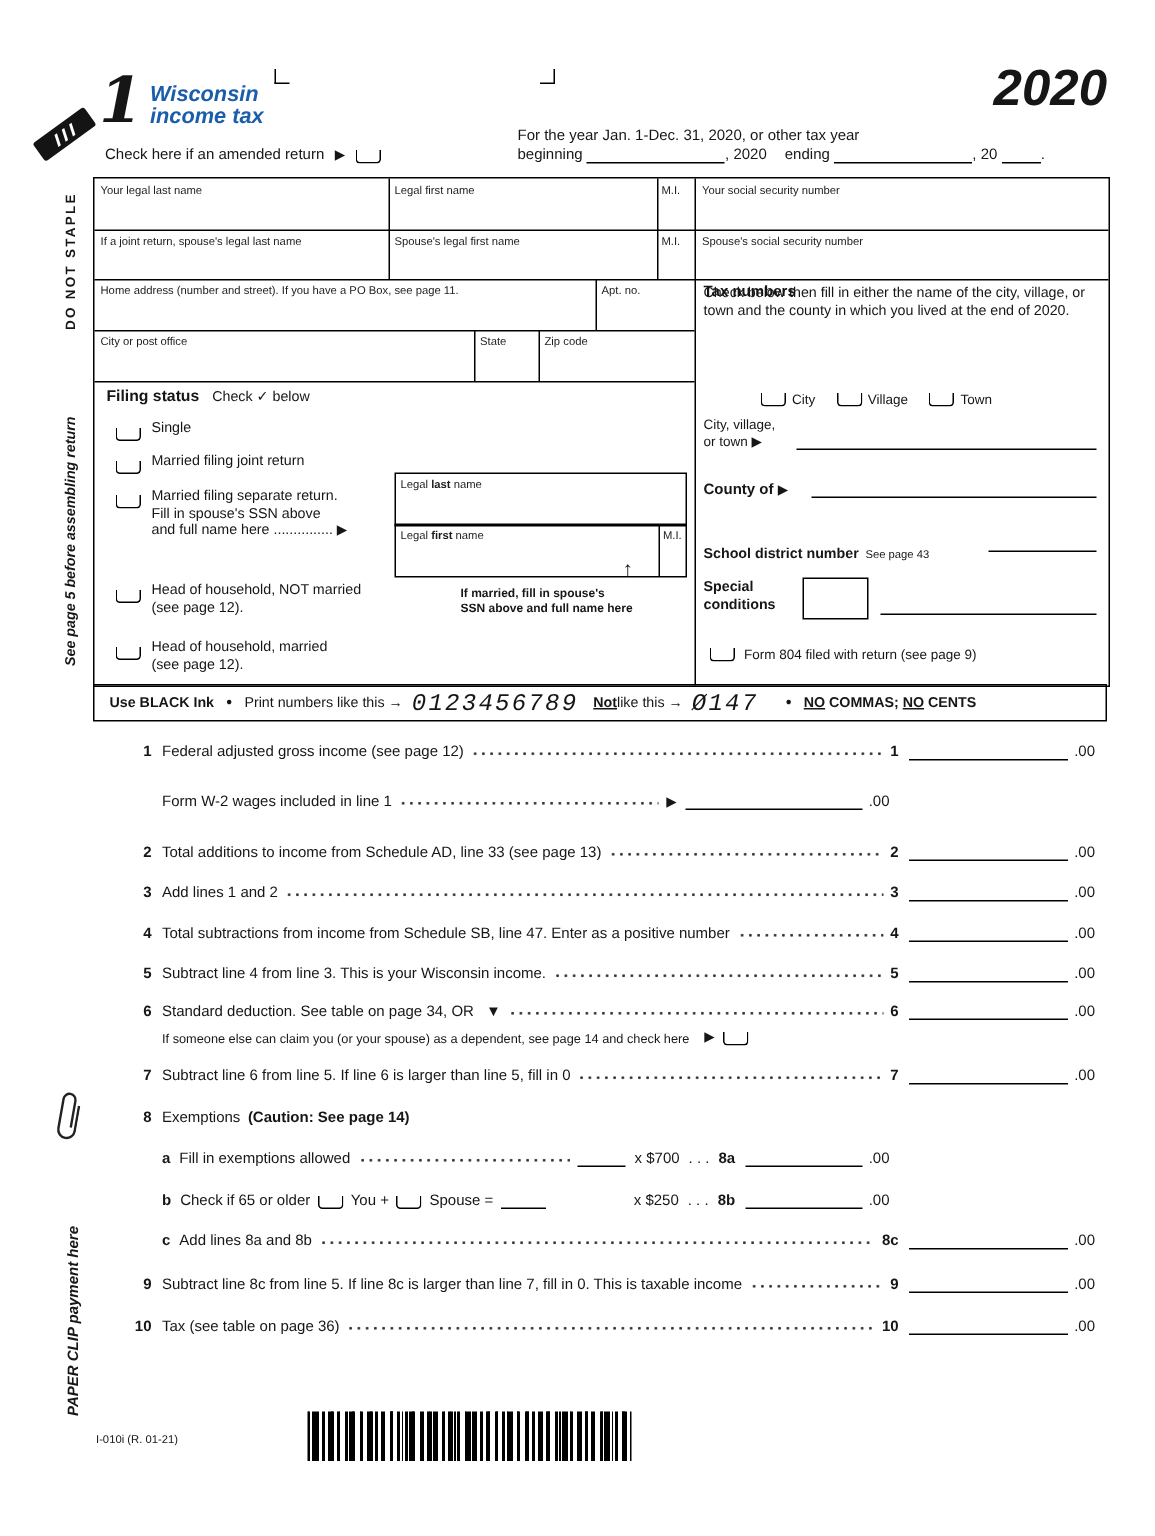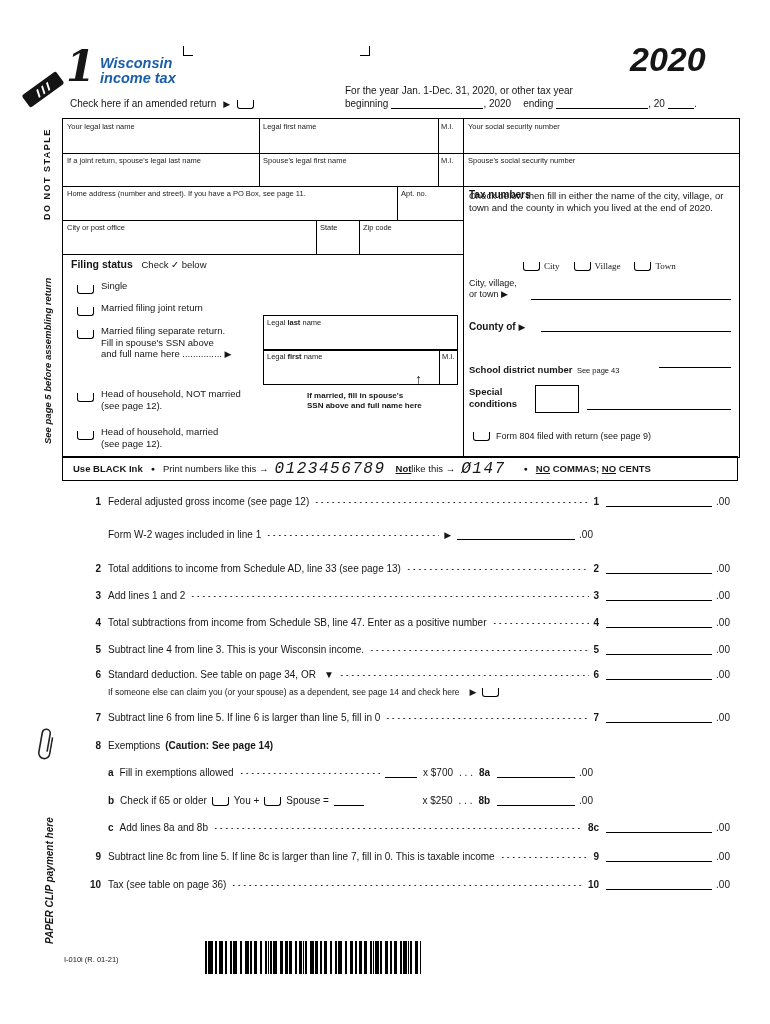--- a/index.html
+++ b/index.html
@@ -49,21 +49,21 @@
   <div class="abs b i" style="left:66px;top:42px;font-size:42px;font-family:'DejaVu Serif',serif;">1</div>
 
   <div class="abs b i blue" style="left:100px;top:56px;font-size:14.5px;line-height:15px;">
     <div>Wisconsin</div>
     <div>income tax</div>
   </div>
 
   <div class="abs" style="left:183px;top:46px;width:9px;height:9px;border-left:1.5px solid #000;border-bottom:1.5px solid #000;"></div>
   <div class="abs" style="left:360px;top:46px;width:9px;height:9px;border-right:1.5px solid #000;border-bottom:1.5px solid #000;"></div>
 
-  <div class="abs b i" style="left:630px;top:40px;width:108px;font-size:34px;">2020</div>
+  <div class="abs b i" style="left:630px;top:40px;width:108px;text-align:right;font-size:34px;">2020</div>
 
   <div class="abs f10" style="left:345px;top:85px;">For the year Jan. 1-Dec. 31, 2020, or other tax year</div>
 
   <div class="abs f10" style="left:70px;top:98px;display:flex;align-items:flex-end;gap:7px;">
     <span>Check here if an amended return</span>
     <span class="ptr">▶</span>
     <span class="cb"></span>
   </div>
 
   <div class="abs f10" style="left:345px;top:97px;display:flex;align-items:flex-end;">
@@ -164,21 +164,21 @@
 
     <span class="cb cell" style="left:14px;top:312px;"></span>
     <div class="cell f95" style="left:38px;top:307px;line-height:11.5px;">
       <div>Head of household, married</div>
       <div>(see page 12).</div>
     </div>
 
     <div class="cell b f10" style="left:406px;top:70px;">Tax numbers</div>
     <div class="cell f95" style="left:406px;top:71px;width:264px;line-height:11.5px;">Check below then fill in either the name of the city, village, or town and the county in which you lived at the end of 2020.</div>
 
-    <div class="cell f9" style="left:460px;top:142px;width:210px;display:flex;align-items:flex-end;font-family:Liberation Serif, serif;">
+    <div class="cell f9" style="left:444px;top:142px;width:210px;display:flex;align-items:flex-end;">
       <span class="cb"></span>
       <span style="margin:0 14px 0 4px;">City</span>
       <span class="cb"></span>
       <span style="margin:0 14px 0 4px;">Village</span>
       <span class="cb"></span>
       <span style="margin:0 0 0 4px;">Town</span>
     </div>
 
     <div class="cell f9" style="left:406px;top:159px;line-height:11px;">
       <div>City, village,</div>

